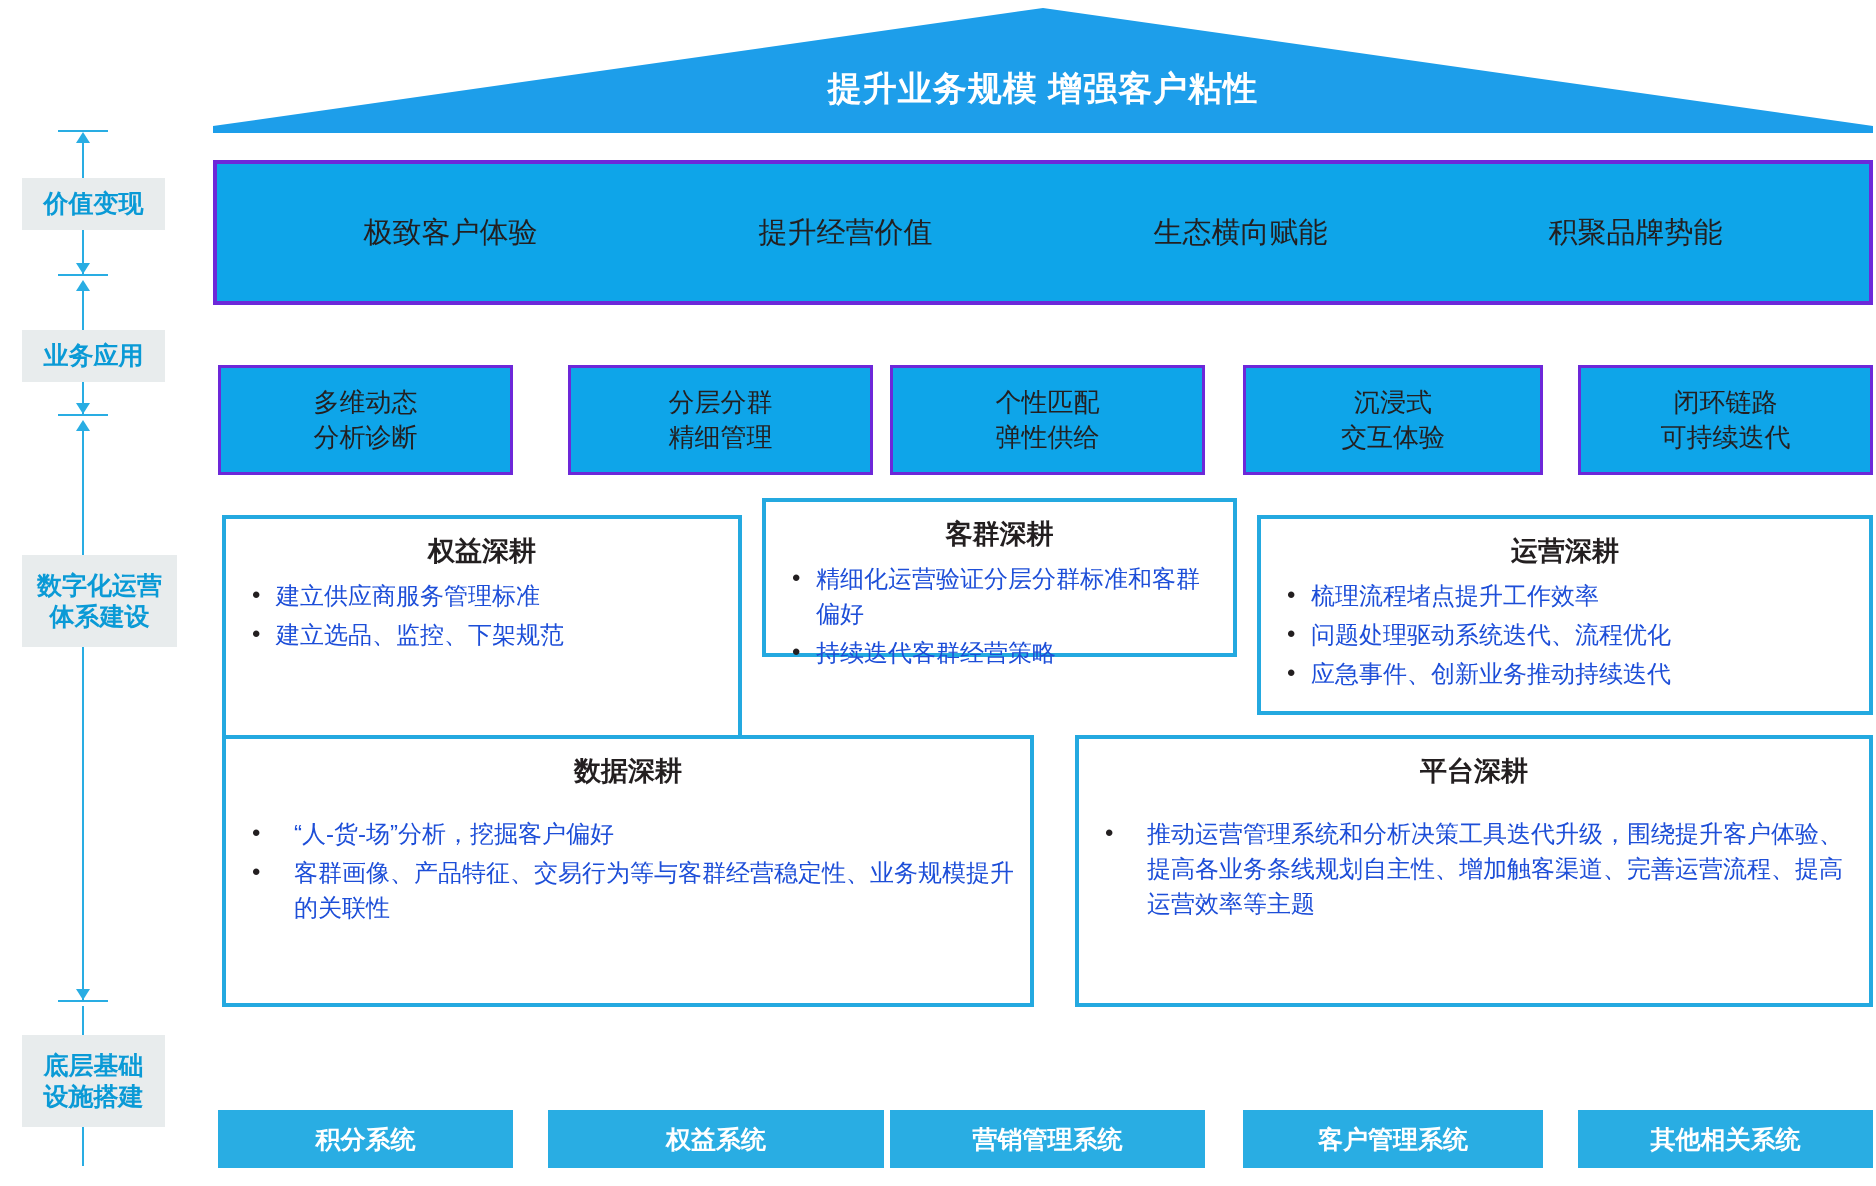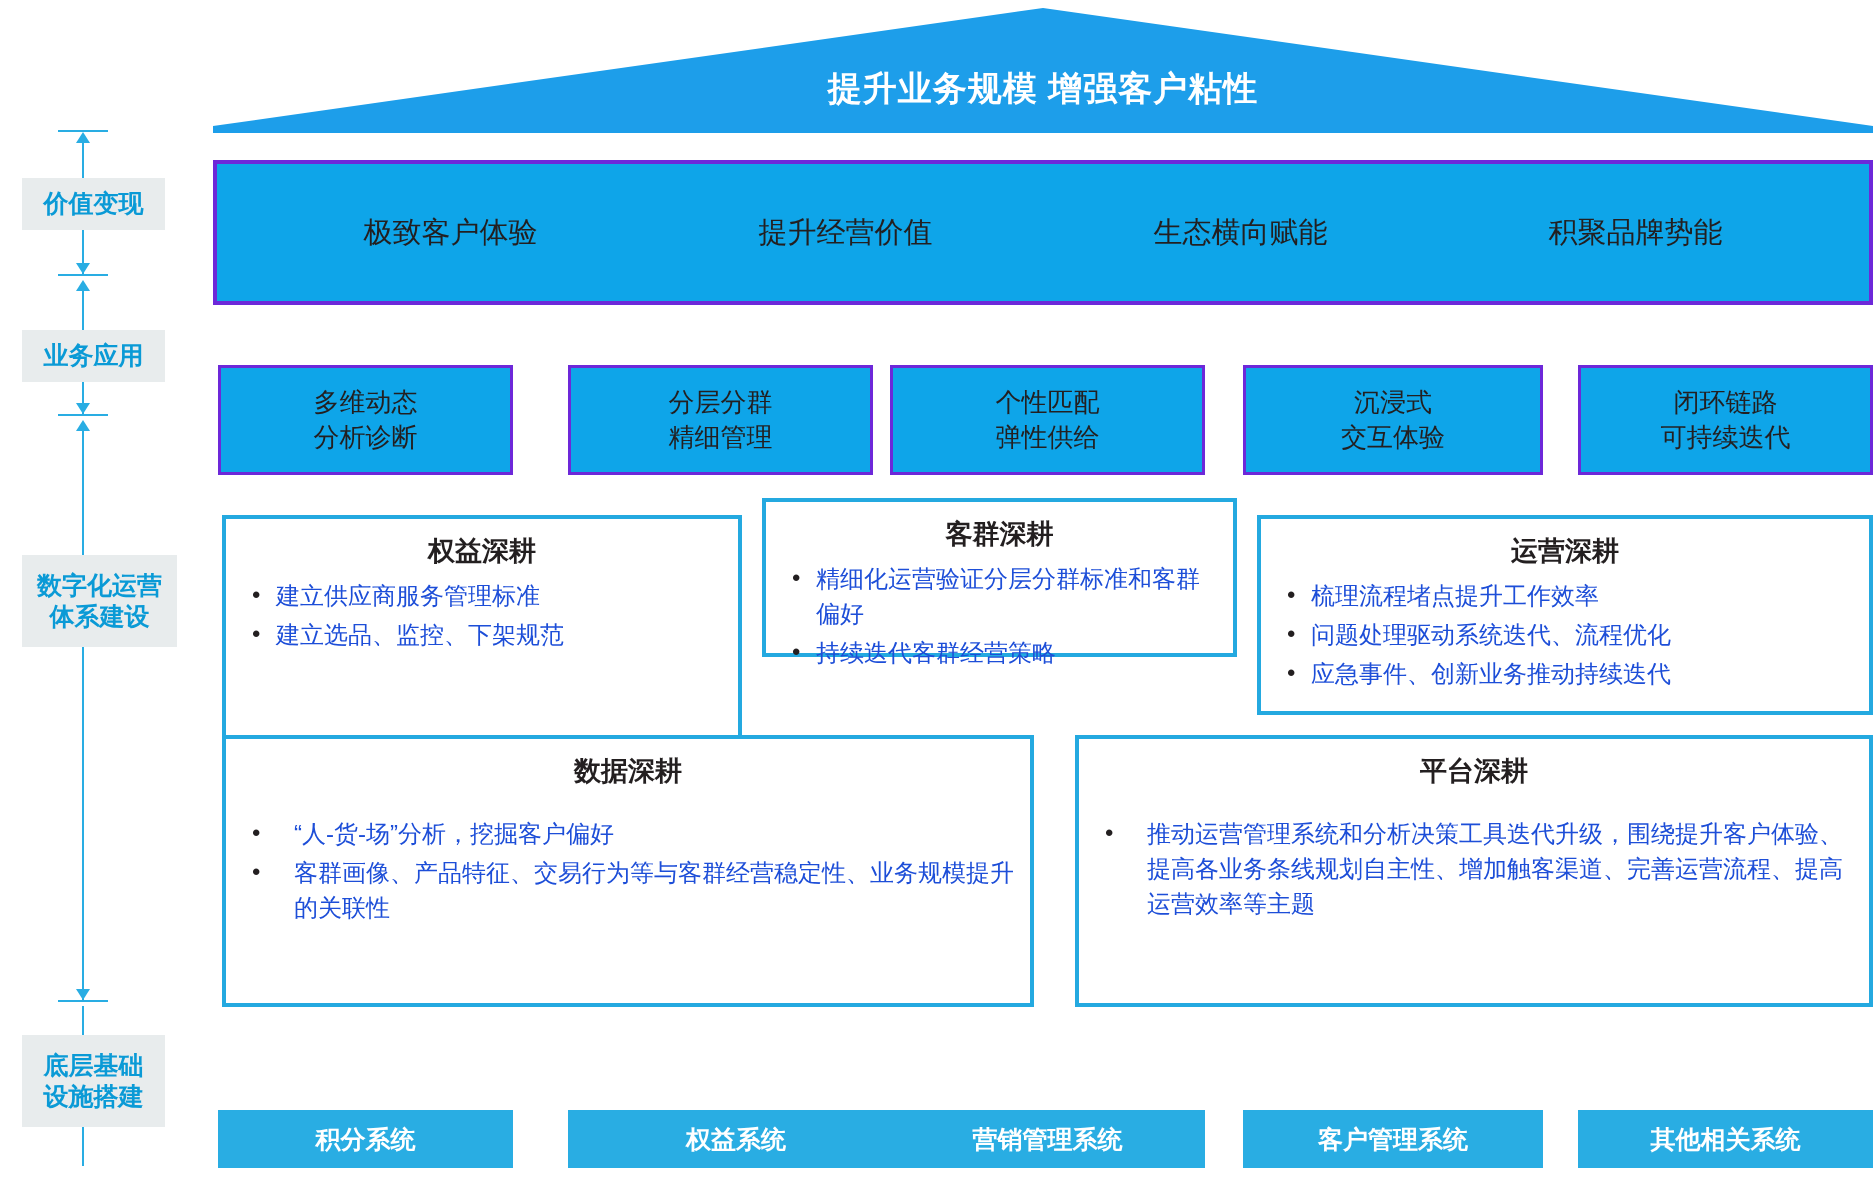--- a/index.html
+++ b/index.html
@@ -322,21 +322,21 @@
     <div class="card-title" style="margin-bottom:28px;">平台深耕</div>
     <ul>
       <li style="padding-left:52px;">推动运营管理系统和分析决策工具迭代升级，围绕提升客户体验、提高各业务条线规划自主性、增加触客渠道、完善运营流程、提高运营效率等主题</li>
     </ul>
   </div>
 
 
   <div class="fbox sys-bar" style="left:218px; width:295px;">
     <span>积分系统</span>
   </div>
-  <div class="fbox sys-bar" style="left:548px; width:336px;margin-left:20px;">
+  <div class="fbox sys-bar" style="left:548px; width:336px;">
     <span>权益系统</span>
   </div>
   <div class="fbox sys-bar" style="left:890px; width:315px;">
     <span>营销管理系统</span>
   </div>
   <div class="fbox sys-bar" style="left:1243px; width:300px;">
     <span>客户管理系统</span>
   </div>
   <div class="fbox sys-bar" style="left:1578px; width:295px;">
     <span>其他相关系统</span>

